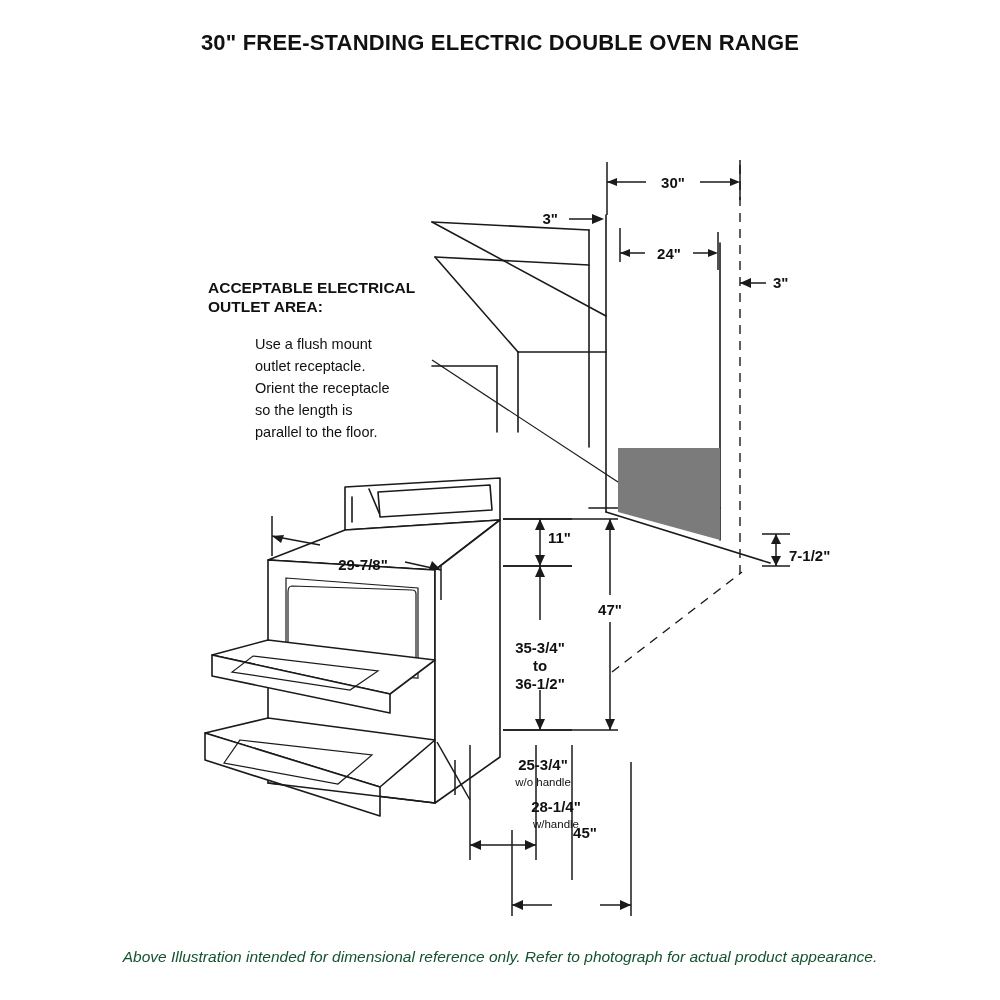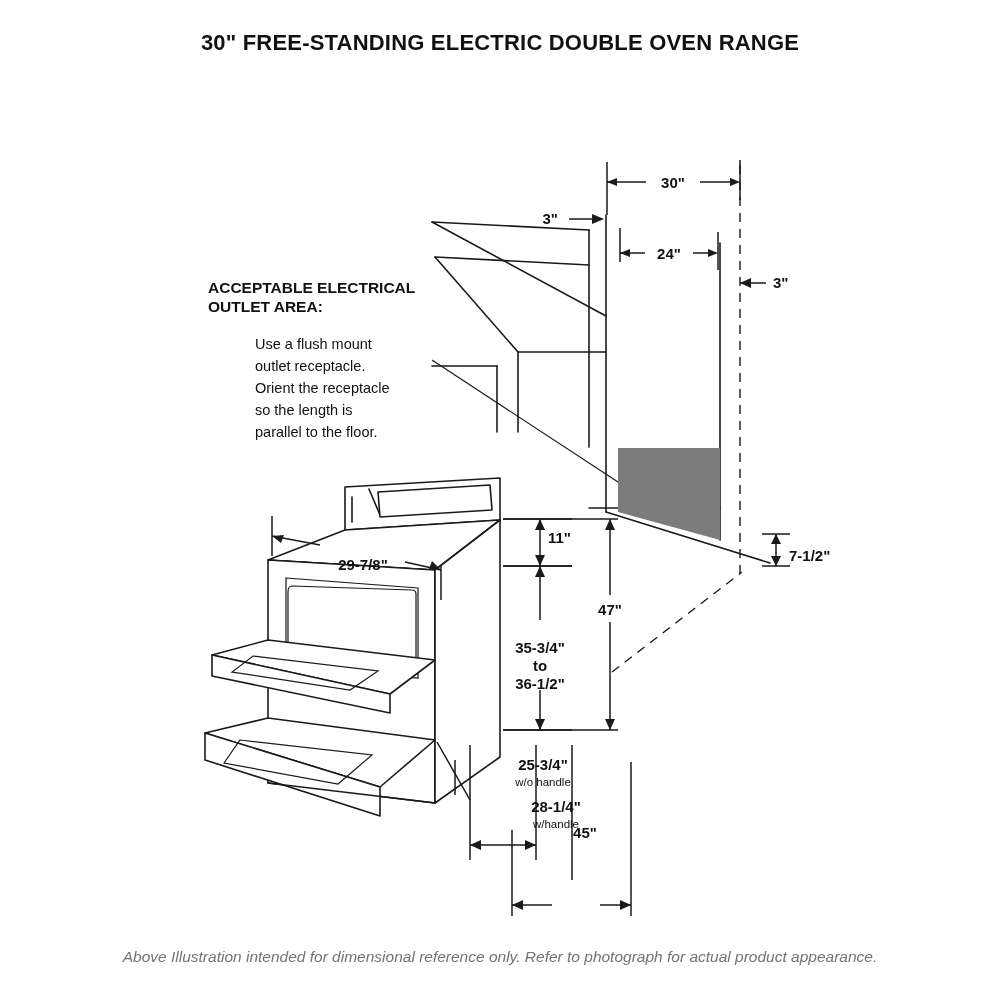--- a/index.html
+++ b/index.html
@@ -32,21 +32,21 @@
     color: #111;
   }
   #footnote {
     position: absolute;
     left: 0;
     top: 948px;
     width: 1000px;
     text-align: center;
     font-size: 15.5px;
     font-style: italic;
-    color: #737373;
+    color: #14532d;
   }
   svg#drawing {
     position: absolute;
     left: 0;
     top: 0;
   }
   .lbl {
     font-family: "Liberation Sans", sans-serif;
     font-size: 15px;
     font-weight: bold;

